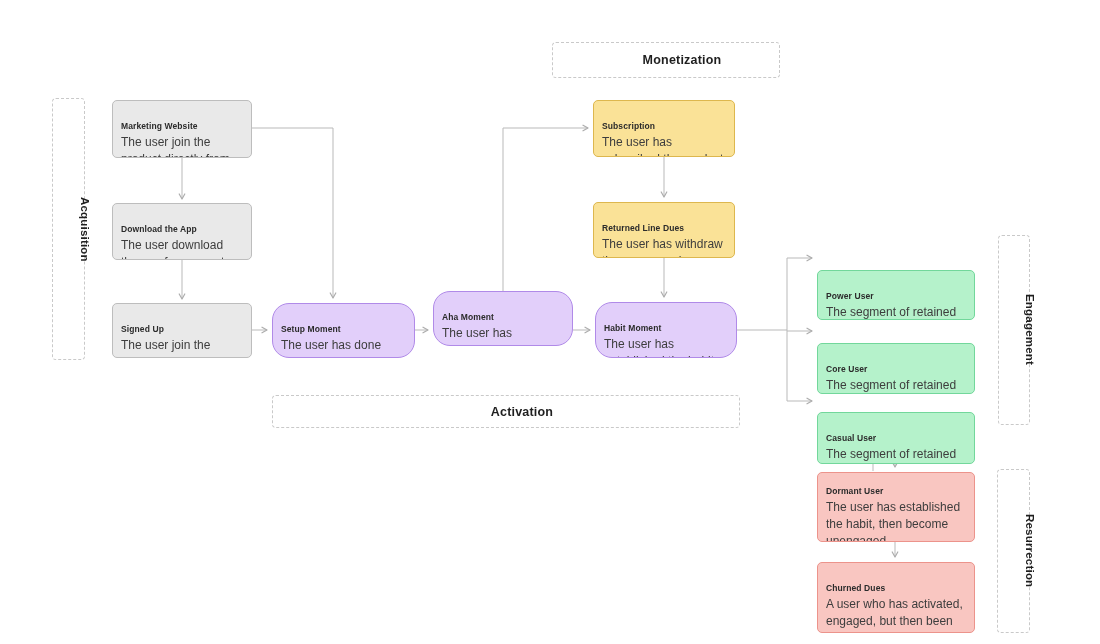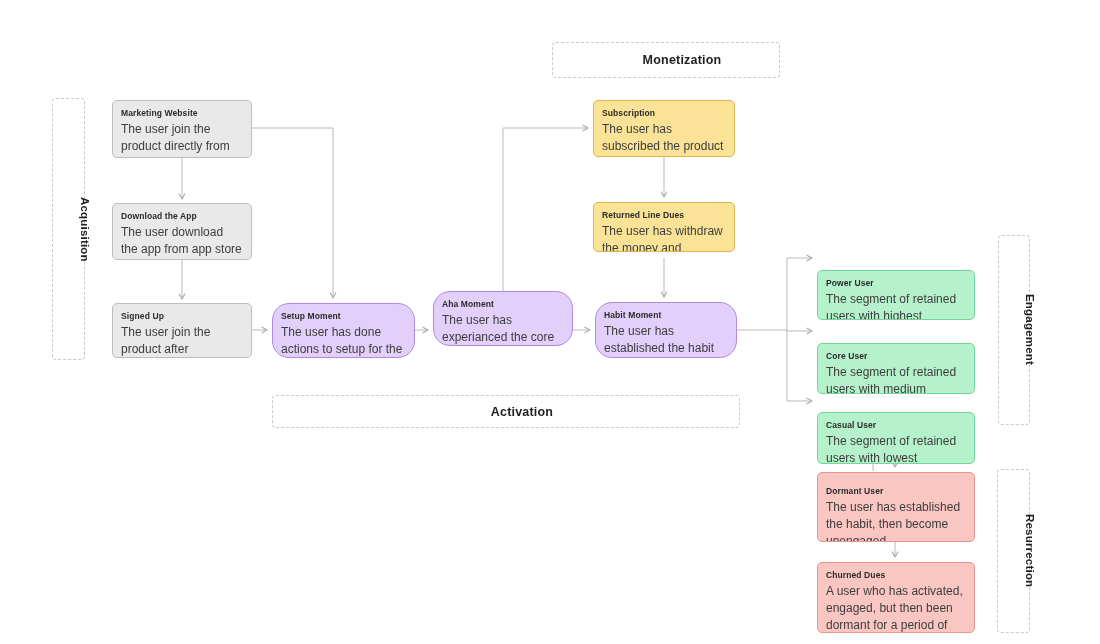--- a/index.html
+++ b/index.html
@@ -17,21 +17,21 @@
     left: 0; top: 0;
     width: 1100px; height: 644px;
     pointer-events: none;
   }
   
   .node {
     position: absolute;
     border-radius: 5px;
     border: 1px solid #bdbdbd;
     background: #e9e9e9;
-    padding: 7px 8px 5px 8px;
+    padding: 20px 8px 5px 8px;
     overflow: hidden;
   }
   .node-title {
     font-size: 8.5px;
     font-weight: 700;
     color: #2b2b2b;
     margin-bottom: 2.5px;
     letter-spacing: .1px;
   }
   .node-desc {
@@ -152,21 +152,21 @@
   </div>
   <div class="node purple" style="left:595px;top:302px;width:142px;height:56px">
     <div class="node-title">Habit Moment</div>
     <div class="node-desc">The user has established the habit around the core value prop.</div>
   </div>
 
   <div class="node yellow" style="left:593px;top:100px;width:142px;height:57px">
     <div class="node-title">Subscription</div>
     <div class="node-desc">The user has subscribed the product and withdraw the money for the first time.</div>
   </div>
-  <div class="node yellow" style="left:593px;top:202px;width:142px;height:50px">
+  <div class="node yellow" style="left:593px;top:202px;width:142px;height:56px">
     <div class="node-title">Returned Line Dues</div>
     <div class="node-desc">The user has withdraw the money and returned the dues for first time.</div>
   </div>
 
   <div class="node green" style="left:817px;top:233px;width:158px;height:50px">
     <div class="node-title">Power User</div>
     <div class="node-desc">The segment of retained users with highest engagement.</div>
   </div>
   <div class="node green" style="left:817px;top:306px;width:158px;height:51px">
     <div class="node-title">Core User</div>

